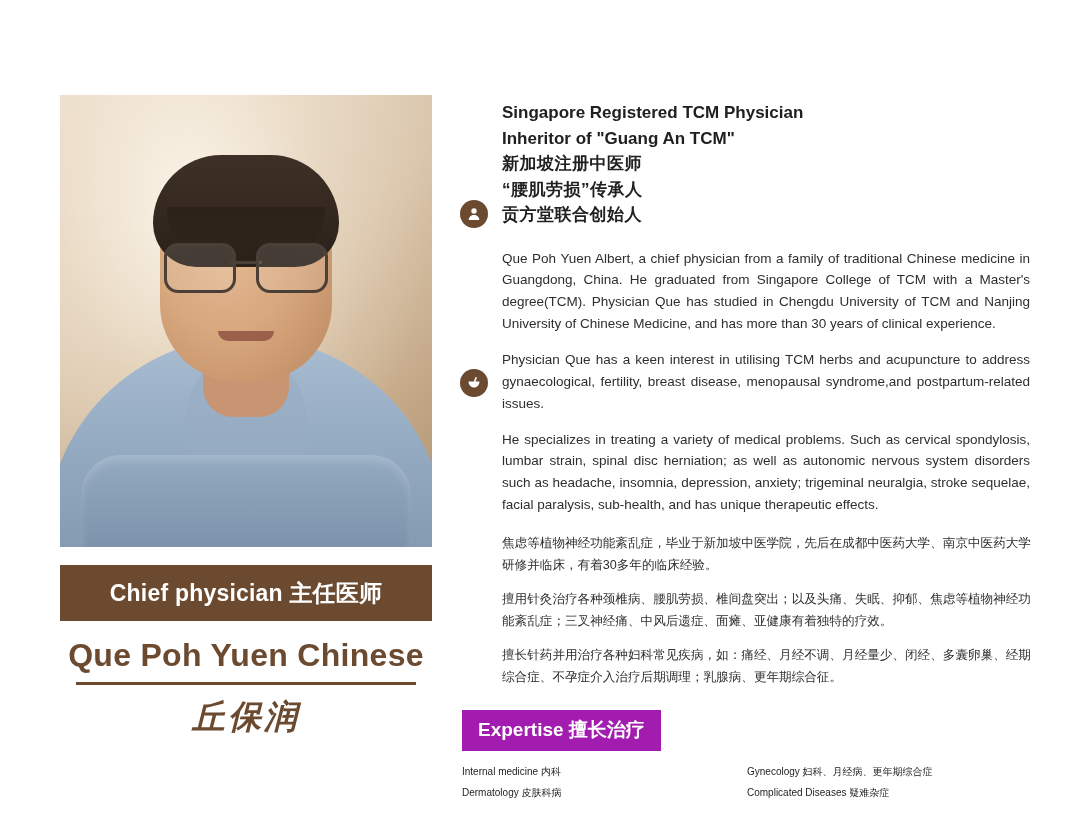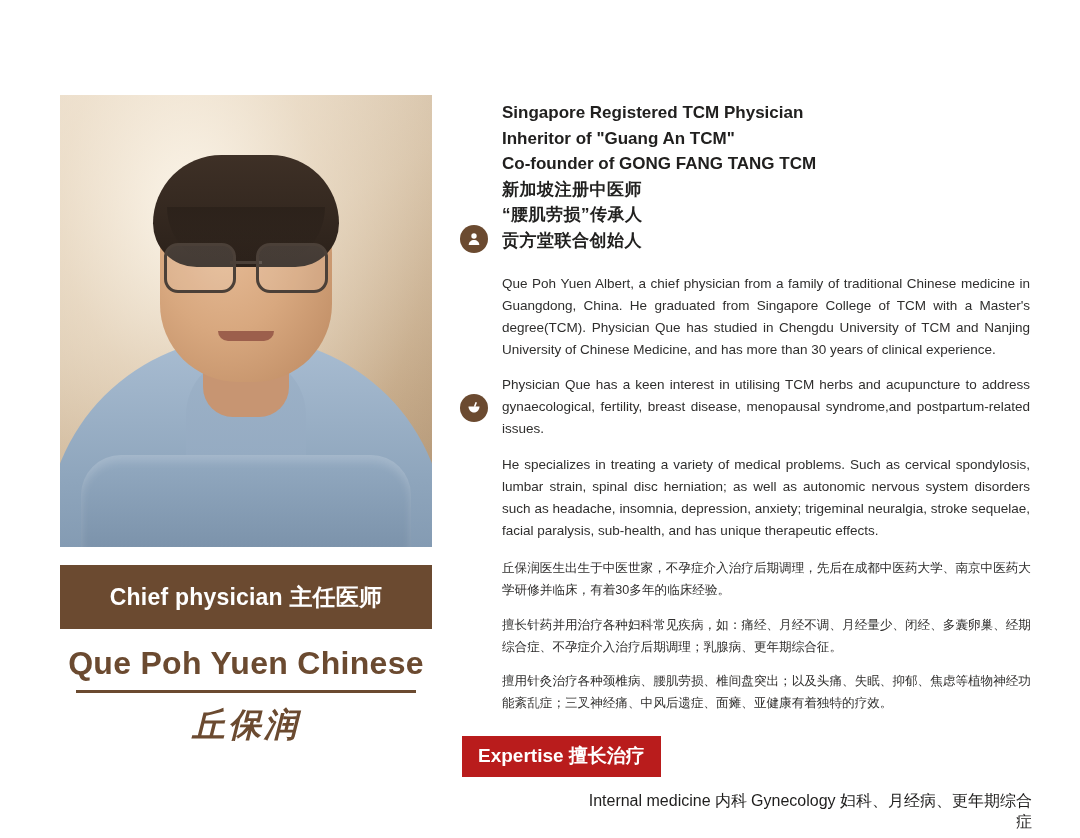--- a/index.html
+++ b/index.html
@@ -146,21 +146,21 @@
     top: 236px;
     width: 56px;
     height: 10px;
     border-radius: 0 0 28px 28px;
     background: #9c5f4c;
   }
 
   .title-band {
     margin-top: 18px;
     width: 372px;
-    height: 64px;
+    height: 56px;
     background: #6b4a30;
     display: flex;
     align-items: center;
     justify-content: center;
     color: #ffffff;
     font-size: 23px;
     font-weight: bold;
     letter-spacing: 0.2px;
   }
   .name-en {
@@ -243,35 +243,34 @@
     line-height: 1.75;
     color: #2f2e2d;
   }
   .bio-cn p { margin: 0 0 12px 0; }
   .bio-cn p:last-child { margin-bottom: 0; }
 
   .expertise-band {
     margin-top: 22px;
     margin-left: 2px;
     display: inline-block;
-    background: #b91c1c;
+    background: #a21caf;
     color: #ffffff;
     font-size: 19px;
     font-weight: bold;
     padding: 7px 16px 8px 16px;
   }
   .expertise-grid {
     margin-top: 14px;
     margin-left: 2px;
     display: grid;
     grid-template-columns: 285px 285px;
     row-gap: 7px;
-    font-size: 16px;
+    font-size: 10px;
     color: #1f1e1d;
-    text-align: right;
   }
 </style>
 </head>
 <body>
 
 <div class="page">
 
   <div class="left-col">
 
     <div class="portrait-frame">
@@ -302,21 +301,20 @@
     <div class="cred-block">
       <div class="icon-circle">
         <svg width="16" height="16" viewBox="0 0 16 16" aria-hidden="true">
           <circle cx="8" cy="5" r="2.7" fill="#ffffff"></circle>
           <path d="M2.7 14c0-3 2.4-5 5.3-5s5.3 2 5.3 5z" fill="#ffffff"></path>
         </svg>
       </div>
       <div class="cred-lines">
         <div class="en">Singapore Registered TCM Physician</div>
         <div class="en">Inheritor of "Guang An TCM"</div>
-        <div class="en">Co-founder of GONG FANG TANG TCM</div>
         <div class="cn">新加坡注册中医师</div>
         <div class="cn">“腰肌劳损”传承人</div>
         <div class="cn">贡方堂联合创始人</div>
       </div>
     </div>
 
     
     <div class="bio-block">
       <div class="icon-circle">
         <svg width="16" height="16" viewBox="0 0 16 16" aria-hidden="true">
@@ -325,23 +323,23 @@
         </svg>
       </div>
       <div class="bio-text">
         <p>Que Poh Yuen Albert, a chief physician from a family of traditional Chinese medicine in Guangdong, China. He graduated from Singapore College of TCM with a Master's degree(TCM). Physician Que has studied in Chengdu University of TCM and Nanjing University of Chinese Medicine, and has more than 30 years of clinical experience.</p>
         <p>Physician Que has a keen interest in utilising TCM herbs and acupuncture to address gynaecological, fertility, breast disease, menopausal syndrome,and postpartum-related issues.</p>
         <p>He specializes in treating a variety of medical problems. Such as cervical spondylosis, lumbar strain, spinal disc herniation; as well as autonomic nervous system disorders such as headache, insomnia, depression, anxiety; trigeminal neuralgia, stroke sequelae, facial paralysis, sub-health, and has unique therapeutic effects.</p>
       </div>
     </div>
 
     <div class="bio-cn">
-      <p>丘保润医生出生于中医世家，不孕症介入治疗后期调理，先后在成都中医药大学、南京中医药大学研修并临床，有着30多年的临床经验。</p>
+      <p>焦虑等植物神经功能紊乱症，毕业于新加坡中医学院，先后在成都中医药大学、南京中医药大学研修并临床，有着30多年的临床经验。</p>
+      <p>擅用针灸治疗各种颈椎病、腰肌劳损、椎间盘突出；以及头痛、失眠、抑郁、焦虑等植物神经功能紊乱症；三叉神经痛、中风后遗症、面瘫、亚健康有着独特的疗效。</p>
       <p>擅长针药并用治疗各种妇科常见疾病，如：痛经、月经不调、月经量少、闭经、多囊卵巢、经期综合症、不孕症介入治疗后期调理；乳腺病、更年期综合征。</p>
-      <p>擅用针灸治疗各种颈椎病、腰肌劳损、椎间盘突出；以及头痛、失眠、抑郁、焦虑等植物神经功能紊乱症；三叉神经痛、中风后遗症、面瘫、亚健康有着独特的疗效。</p>
     </div>
 
     
     <div class="expertise-band">Expertise 擅长治疗</div>
 
     <div class="expertise-grid">
       <div>Internal medicine 内科</div>
       <div>Gynecology 妇科、月经病、更年期综合症</div>
       <div>Dermatology 皮肤科病</div>
       <div>Complicated Diseases 疑难杂症</div>

